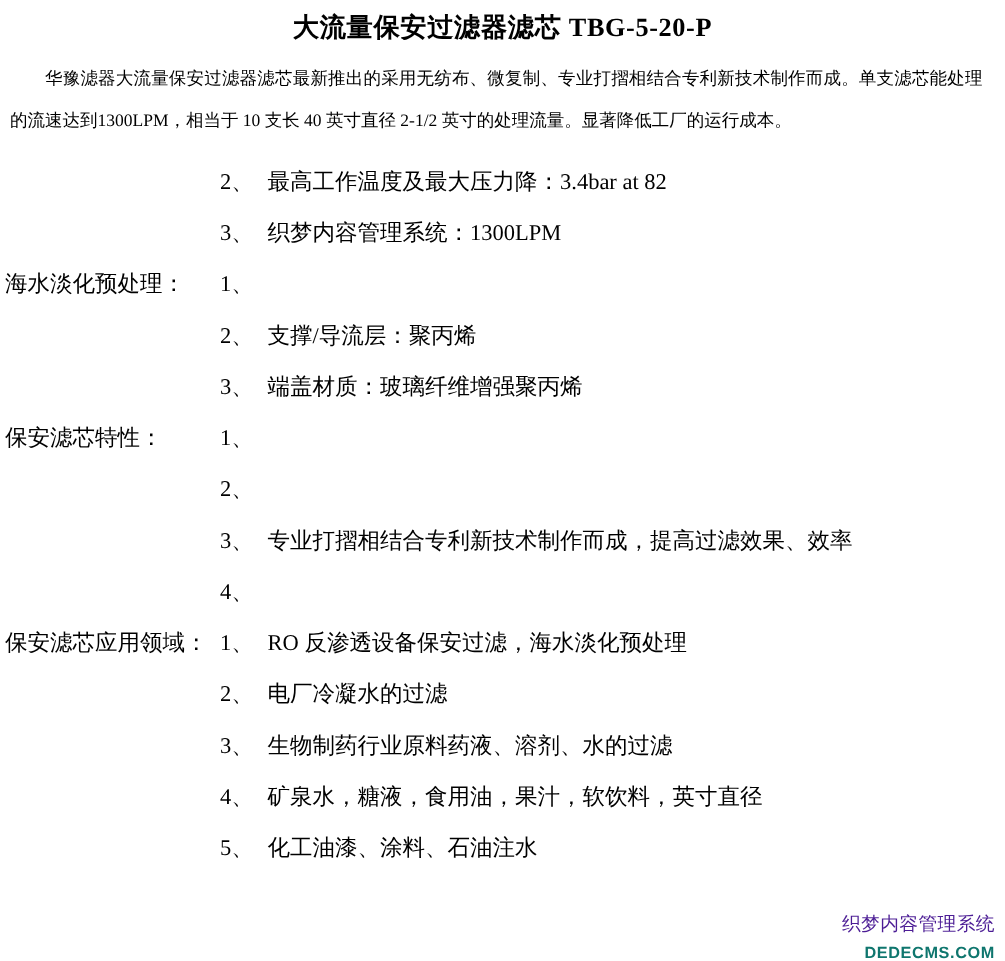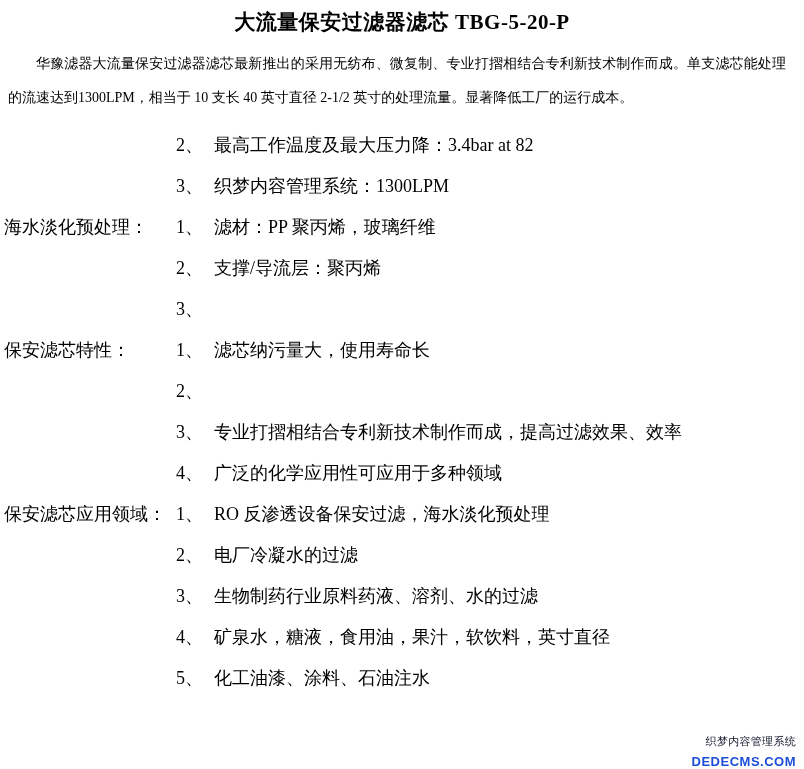--- a/index.html
+++ b/index.html
@@ -65,32 +65,32 @@
   }
   .row .text {
     flex: 1 1 auto;
     padding-right: 10px;
   }
   .footer-credit {
     position: absolute;
     right: 8px;
     bottom: 28px;
     font-family: "Liberation Sans", sans-serif;
-    font-size: 11px;
-    color: #0f172a;
+    font-size: 15px;
+    color: #4c1d95;
     letter-spacing: 0.3px;
   }
   .footer-site {
     position: absolute;
     right: 8px;
     bottom: 8px;
     font-family: "Liberation Sans", sans-serif;
     font-size: 13px;
     font-weight: bold;
-    color: #1d4ed8;
+    color: #0f766e;
     letter-spacing: 0.5px;
   }
 </style>
 </head>
 <body>
 
 <div class="page">
 
   <h1 class="doc-title">大流量保安过滤器滤芯 TBG-5-20-P</h1>
 
@@ -106,55 +106,53 @@
 
     <div class="row">
       <div class="label"></div>
       <div class="num">3、</div>
       <div class="text">织梦内容管理系统：1300LPM</div>
     </div>
 
     <div class="row">
       <div class="label">海水淡化预处理：</div>
       <div class="num">1、</div>
-      <div class="text">滤材：PP 聚丙烯，玻璃纤维</div>
     </div>
 
     <div class="row">
       <div class="label"></div>
       <div class="num">2、</div>
       <div class="text">支撑/导流层：聚丙烯</div>
     </div>
 
     <div class="row">
       <div class="label"></div>
       <div class="num">3、</div>
+      <div class="text"> 端盖材质：玻璃纤维增强聚丙烯</div>
     </div>
 
     <div class="row">
       <div class="label">保安滤芯特性：</div>
       <div class="num">1、</div>
-      <div class="text">滤芯纳污量大，使用寿命长</div>
     </div>
 
     <div class="row">
       <div class="label"></div>
       <div class="num">2、</div>
     </div>
 
     <div class="row">
       <div class="label"></div>
       <div class="num">3、</div>
       <div class="text">专业打摺相结合专利新技术制作而成，提高过滤效果、效率</div>
     </div>
 
     <div class="row">
       <div class="label"></div>
       <div class="num">4、</div>
-      <div class="text">广泛的化学应用性可应用于多种领域</div>
     </div>
 
     <div class="row">
       <div class="label">保安滤芯应用领域：</div>
       <div class="num">1、</div>
       <div class="text">RO 反渗透设备保安过滤，海水淡化预处理</div>
     </div>
 
     <div class="row">
       <div class="label"></div>

